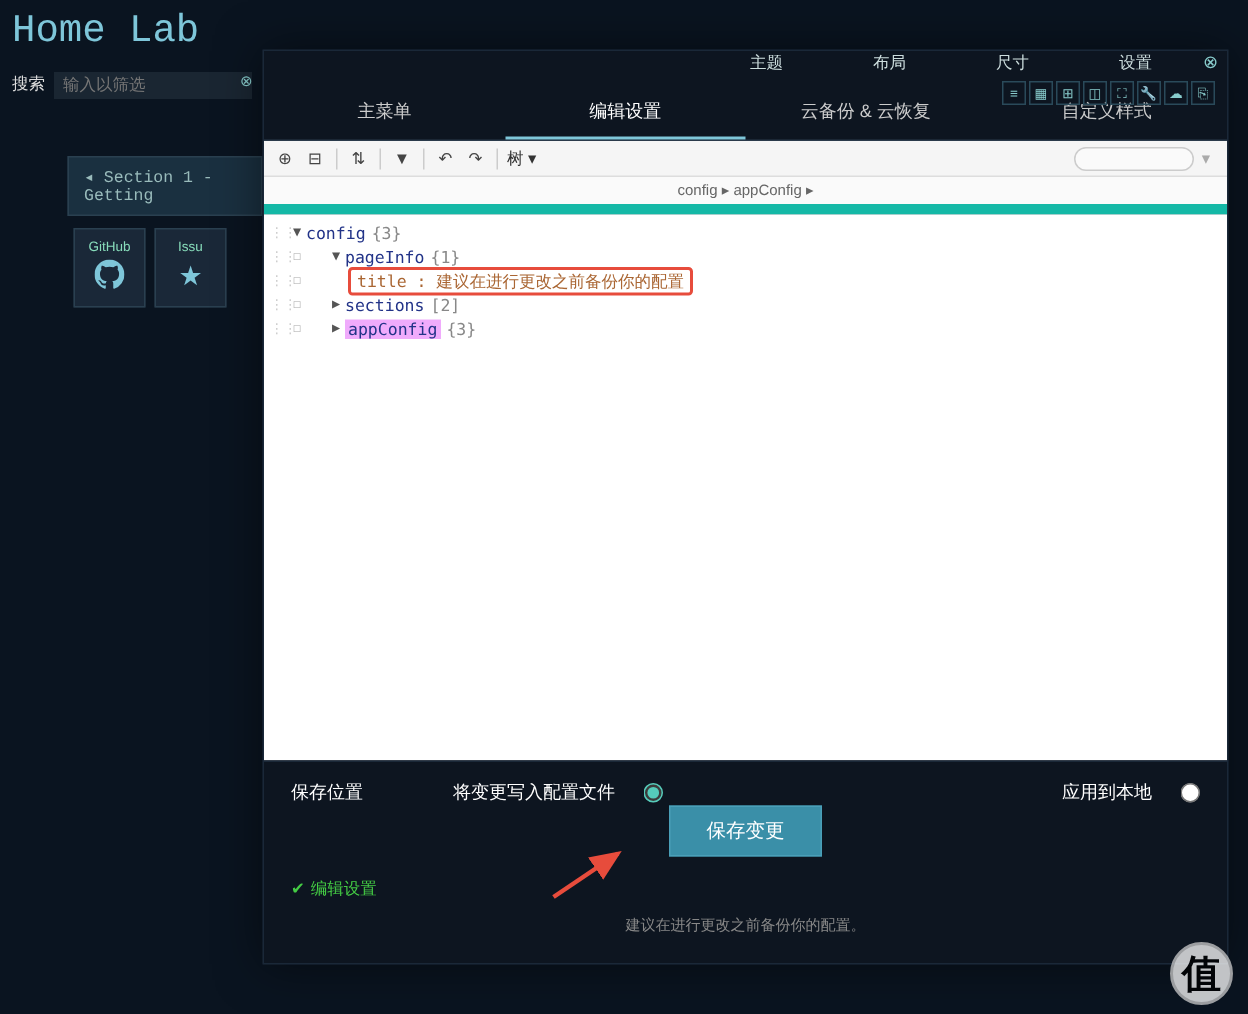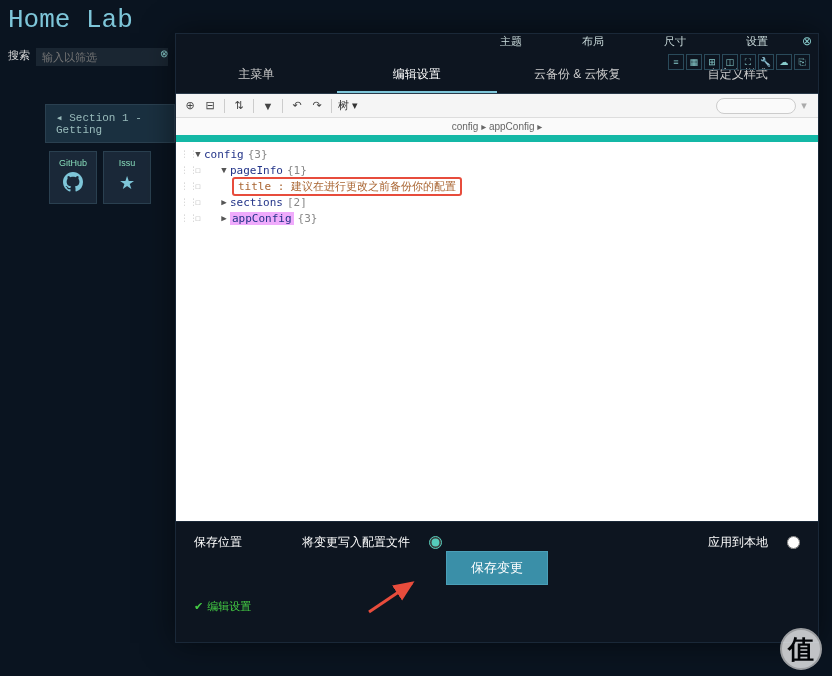--- a/index.html
+++ b/index.html
@@ -303,18 +303,19 @@
               <polygon points="0 0, 7 3, 0 6" fill="#e74c3c"></polygon>
             </marker>
           </defs>
         <line x1="5" y1="35" x2="48" y2="6" stroke="#e74c3c" stroke-width="3" marker-end="url(#ah)"></line>
       </svg>
     </div>
     <div class="valid-row">
       <span>✔</span>
       <span>编辑设置</span>
     </div>
+    <div class="hint">建议在进行更改之前备份你的配置。</div>
   </div>
 </div>
 
 <div class="watermark">
   <div class="wm-circle">值</div>
 </div>
 
 </body></html>

